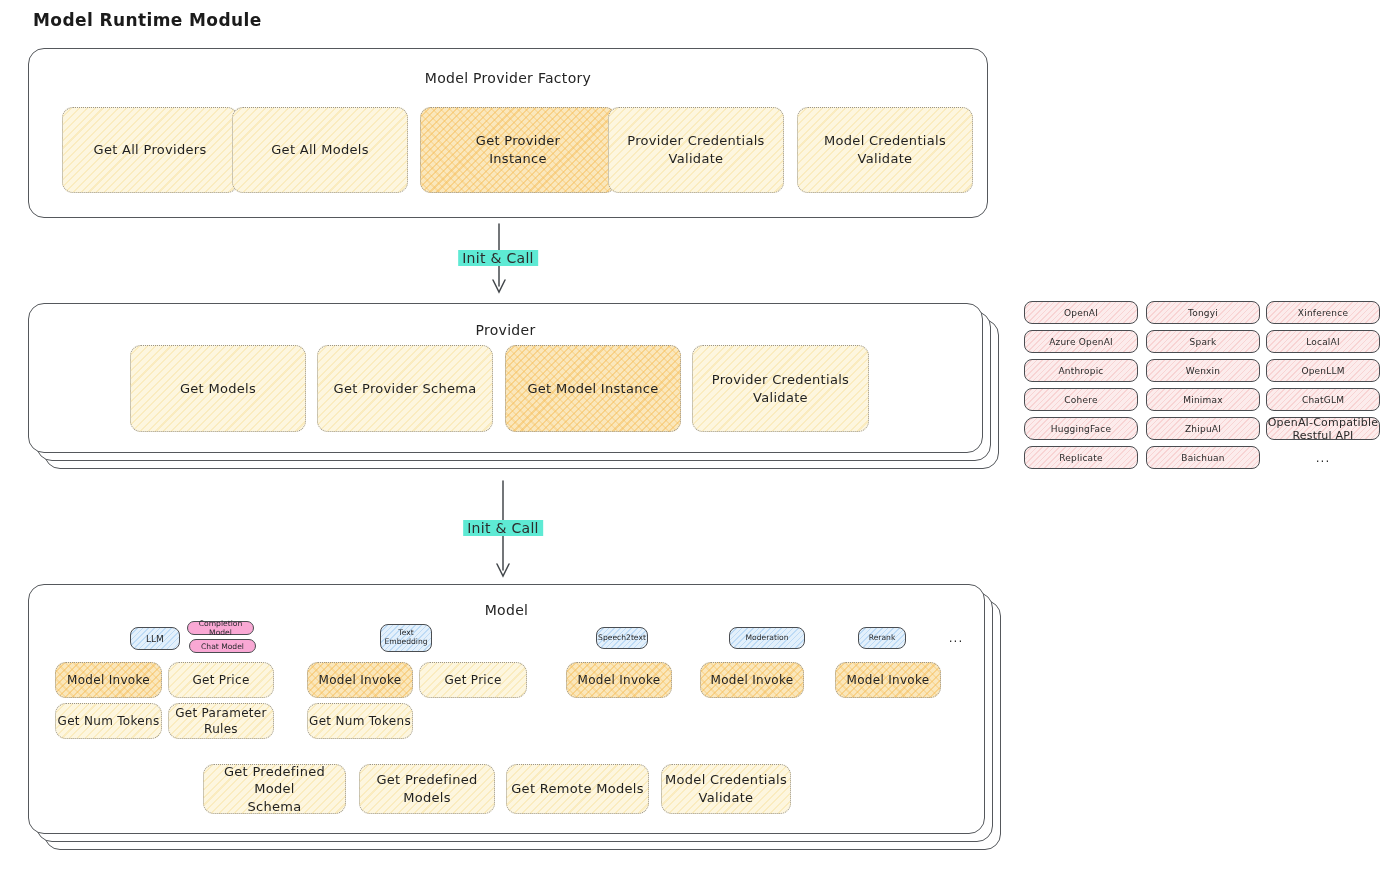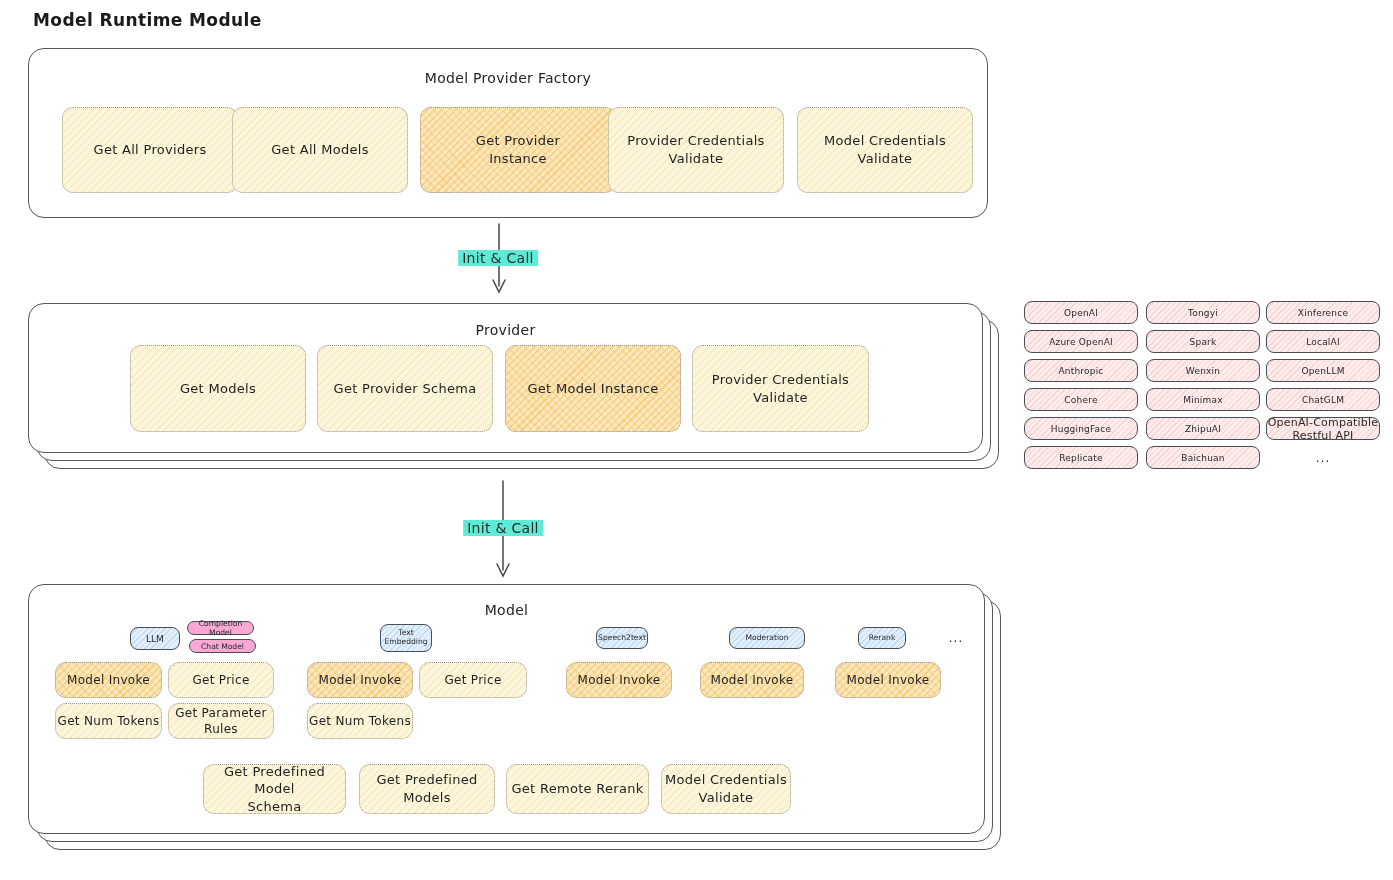--- a/index.html
+++ b/index.html
@@ -149,17 +149,17 @@
 
   <div class="abs ybox fn center" style="left:55px;top:703px;width:107px;height:36px;">Get Num Tokens</div>
   <div class="abs ybox fn center pre" style="left:168px;top:703px;width:106px;height:36px;">Get Parameter
 Rules</div>
   <div class="abs ybox fn center" style="left:307px;top:703px;width:106px;height:36px;">Get Num Tokens</div>
 
   <div class="abs ybox center pre" style="left:203px;top:764px;width:143px;height:50px;">Get Predefined Model
 Schema</div>
   <div class="abs ybox center pre" style="left:359px;top:764px;width:136px;height:50px;">Get Predefined
 Models</div>
-  <div class="abs ybox center" style="left:506px;top:764px;width:143px;height:50px;">Get Remote Rerank</div>
+  <div class="abs ybox center" style="left:506px;top:764px;width:143px;height:50px;">Get Remote Models</div>
   <div class="abs ybox center pre" style="left:661px;top:764px;width:130px;height:50px;">Model Credentials
 Validate</div>
 
 </div>
 
 </body></html>

